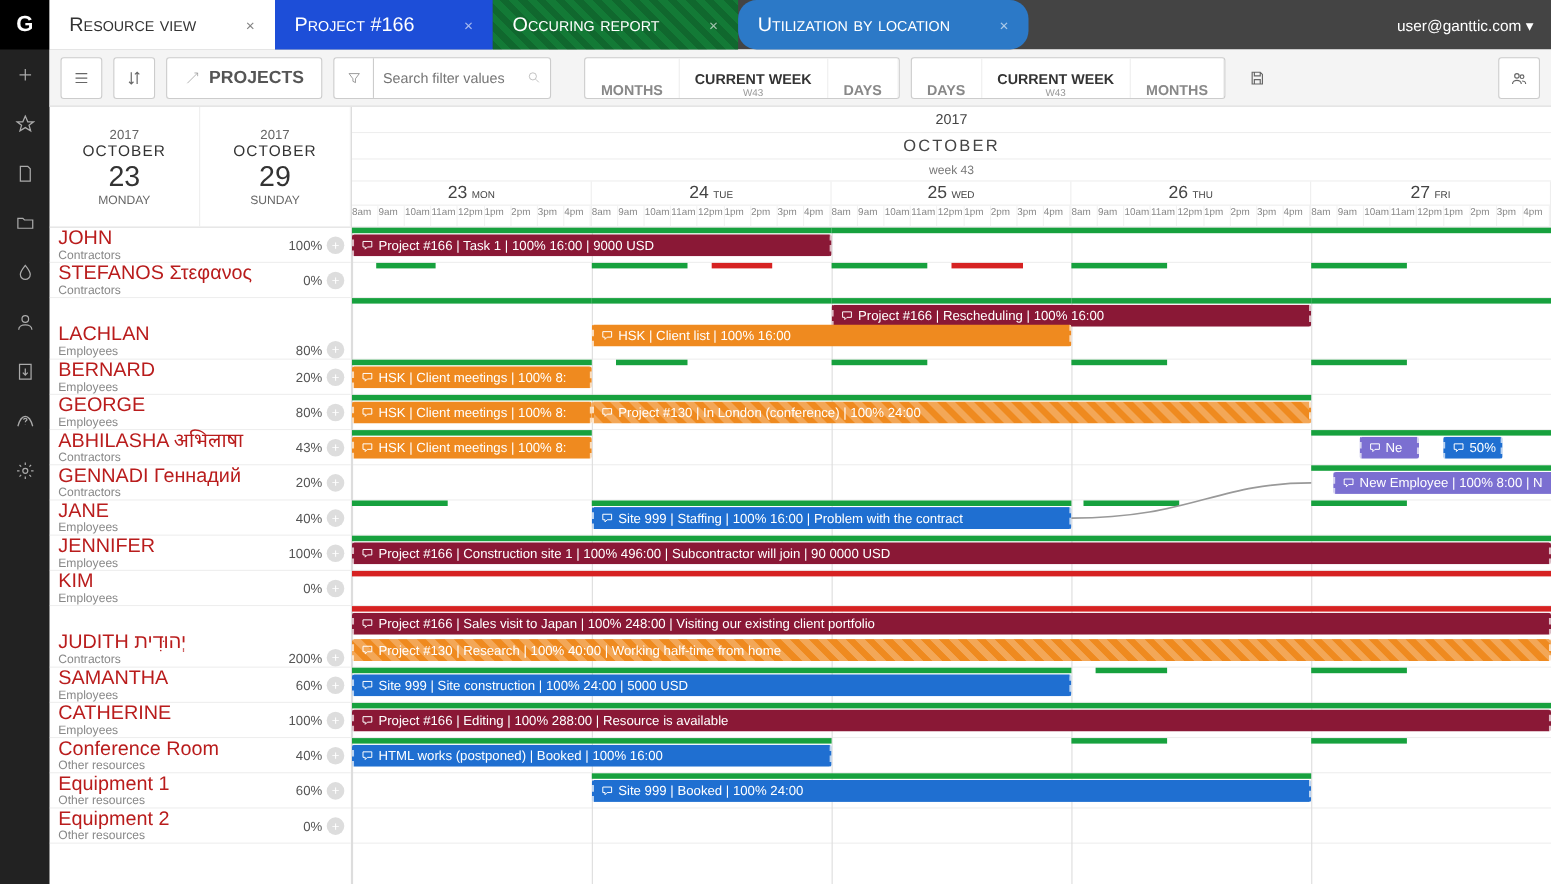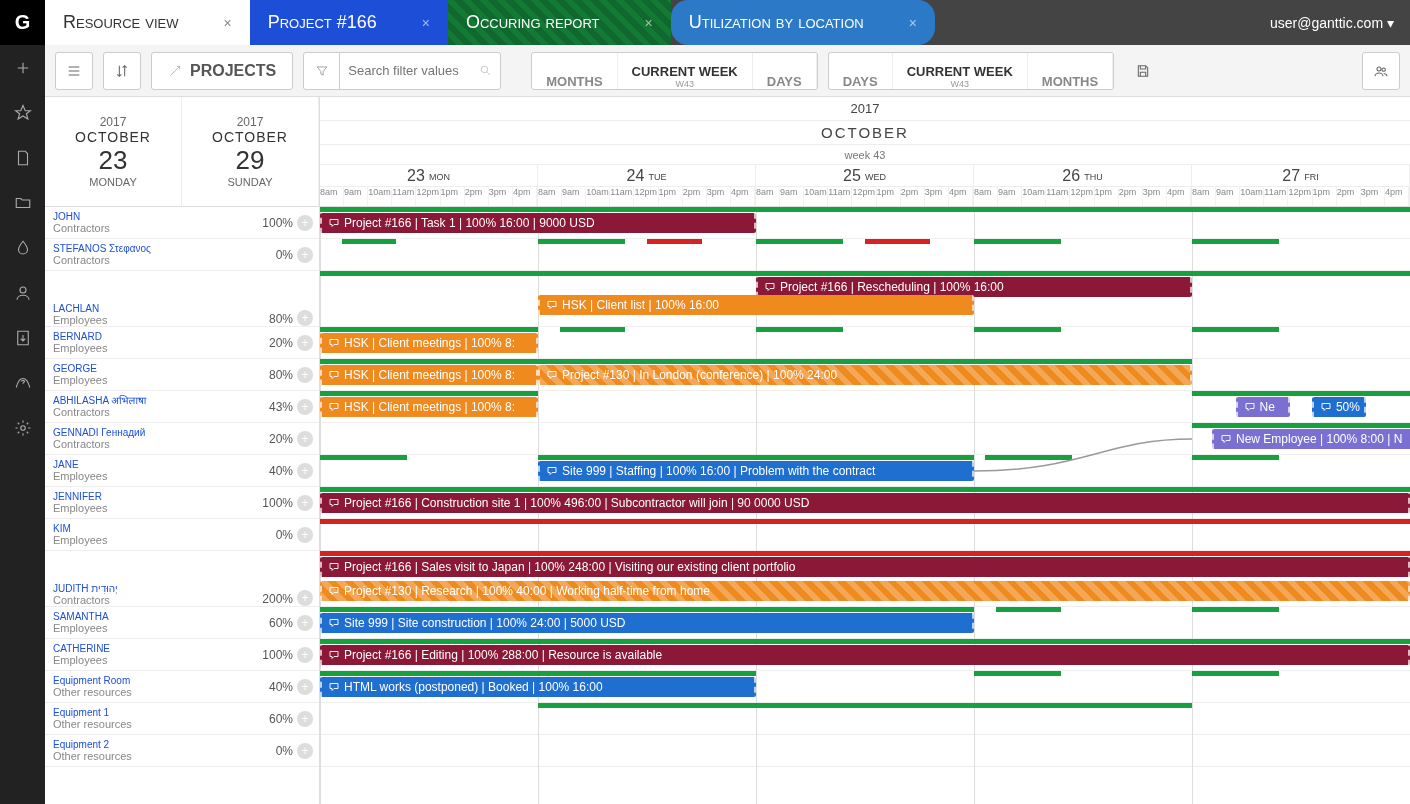--- a/index.html
+++ b/index.html
@@ -36,21 +36,21 @@
 .datecards { height:110px; display:flex; border-bottom:1px solid #ddd; }
 .dcard { flex:1; display:flex; flex-direction:column; align-items:center; justify-content:center; border-right:1px solid #eee; }
 .dcard .y { font-size:12px; color:#666; }
 .dcard .m { font-size:14px; color:#333; letter-spacing:1px; }
 .dcard .d { font-size:26px; color:#333; }
 .dcard .w { font-size:11px; color:#666; }
 .reslist { flex:1; overflow:hidden; }
 .resrow { height:32px; display:flex; align-items:center; padding:0 6px 0 8px; border-bottom:1px solid #eee; }
 .resrow.tall { height:56px;align-items:flex-end; }
 .resrow .names { flex:1; line-height:1.1; }
-.resrow .nm { font-size:10px; color:#1d4ed8; }
+.resrow .nm { font-size:18px; color:#b91c1c; }
 .resrow .grp { font-size:11px; color:#888; }
 .resrow .pct { font-size:12px; color:#555; margin-right:4px; }
 .resrow .plus { width:16px; height:16px; border-radius:50%; background:#ddd; color:#fff; display:flex; align-items:center; justify-content:center; font-size:12px; cursor:pointer; }
 .grid { flex:1; position:relative; overflow:hidden; }
 .ghead { height:110px; border-bottom:1px solid #ddd; display:flex; flex-direction:column; }
 .gh1 { height:24px; border-bottom:1px solid #eee; display:flex; align-items:center; justify-content:center; font-size:13px; color:#444; }
 .gh2 { height:24px; border-bottom:1px solid #eee; display:flex; align-items:center; justify-content:center; font-size:15px; color:#444; letter-spacing:2px; }
 .gh3 { height:20px; border-bottom:1px solid #eee; display:flex; align-items:center; justify-content:center; font-size:11px; color:#777; }
 .gh4 { flex:1; display:flex; }
 .daycol { flex:1; border-right:1px solid #eee; display:flex; flex-direction:column; }
@@ -338,21 +338,21 @@
             <div class="resrow">
               <div class="names">
                 <div class="nm">CATHERINE</div>
                 <div class="grp">Employees</div>
               </div>
               <div class="pct">100%</div>
               <div class="plus">+</div>
             </div>
             <div class="resrow">
               <div class="names">
-                <div class="nm">Equipment Room</div>
+                <div class="nm">Conference Room</div>
                 <div class="grp">Other resources</div>
               </div>
               <div class="pct">40%</div>
               <div class="plus">+</div>
             </div>
             <div class="resrow">
               <div class="names">
                 <div class="nm">Equipment 1</div>
                 <div class="grp">Other resources</div>
               </div>
@@ -618,20 +618,26 @@
                 <path d="M4 5h16v10H12l-4 4v-4H4z"></path>
               </svg>
               <span>Project #166 | Editing | 100% 288:00 | Resource is available</span>
             </div>
             <div class="bar blue" style="top: 470px; left: 0%; width: 40%;">
               <svg viewBox="0 0 24 24">
                 <path d="M4 5h16v10H12l-4 4v-4H4z"></path>
               </svg>
               <span>HTML works (postponed) | Booked | 100% 16:00</span>
             </div>
+            <div class="bar blue" style="top: 502px; left: 20%; width: 60%;">
+              <svg viewBox="0 0 24 24">
+                <path d="M4 5h16v10H12l-4 4v-4H4z"></path>
+              </svg>
+              <span>Site 999 | Booked | 100% 24:00</span>
+            </div>
             <svg class="link" style="position: absolute; left: 0px; top: 0px; width: 100%; height: 560px;">
               <path d="M 654 264 C 763 264, 784.8 232, 872 232"></path>
             </svg>
           </div>
       </div>
     </div>
   </div>
 </div>
 
 </body></html>

